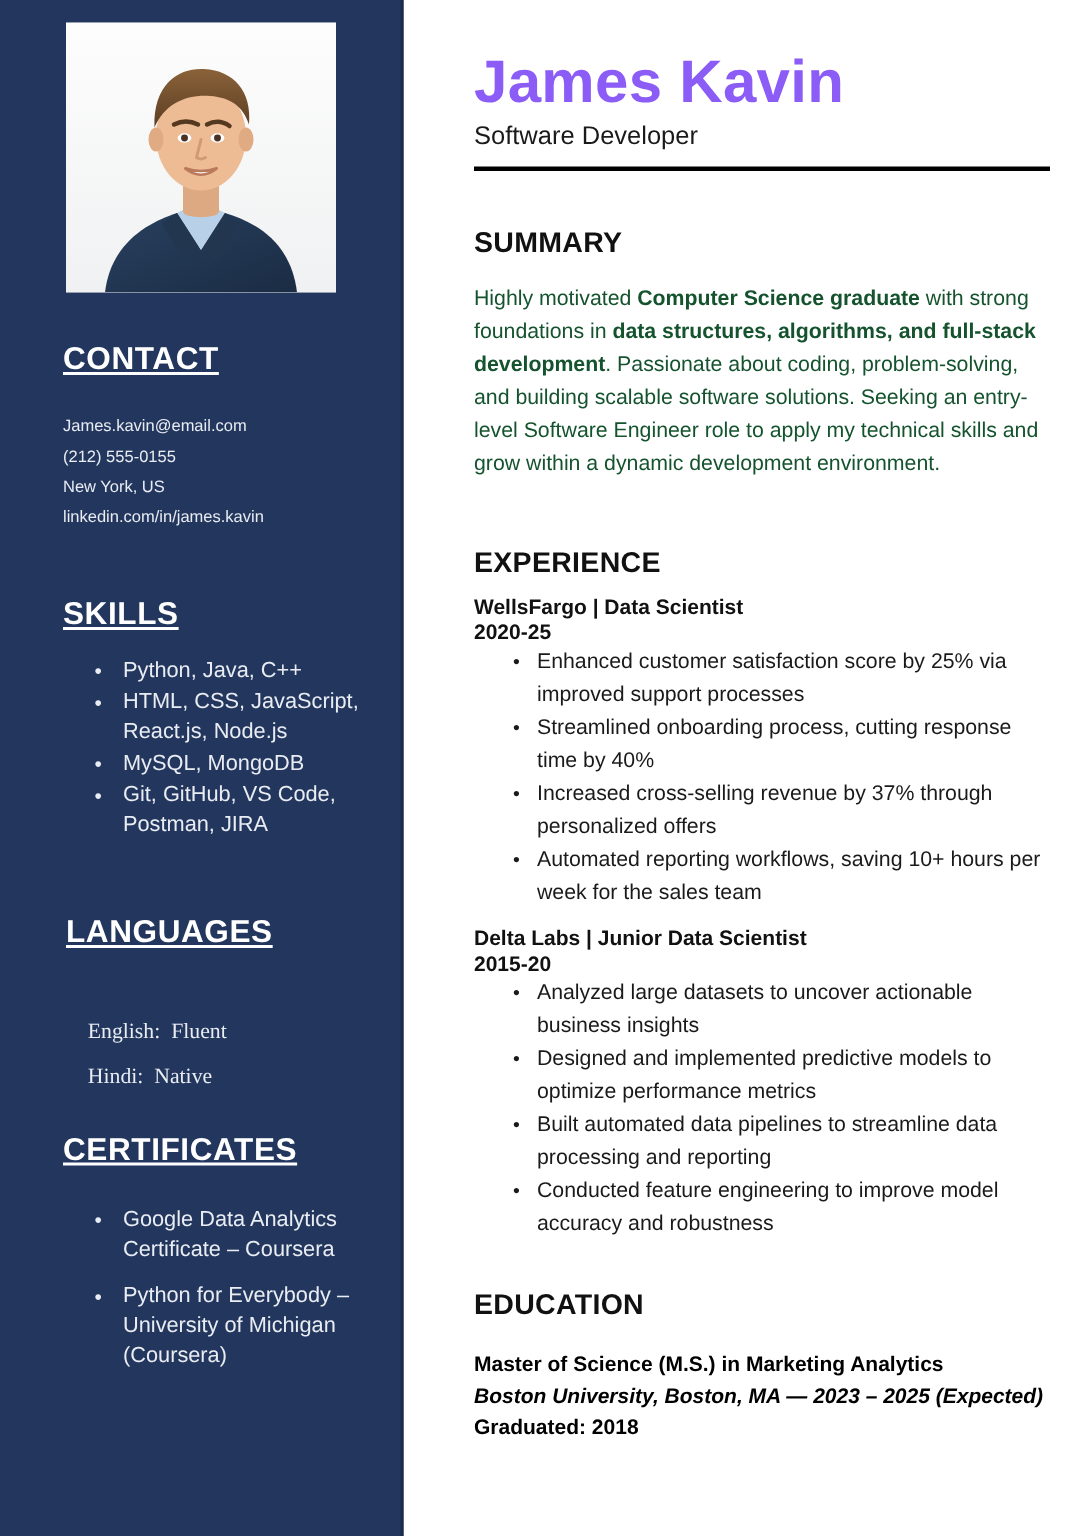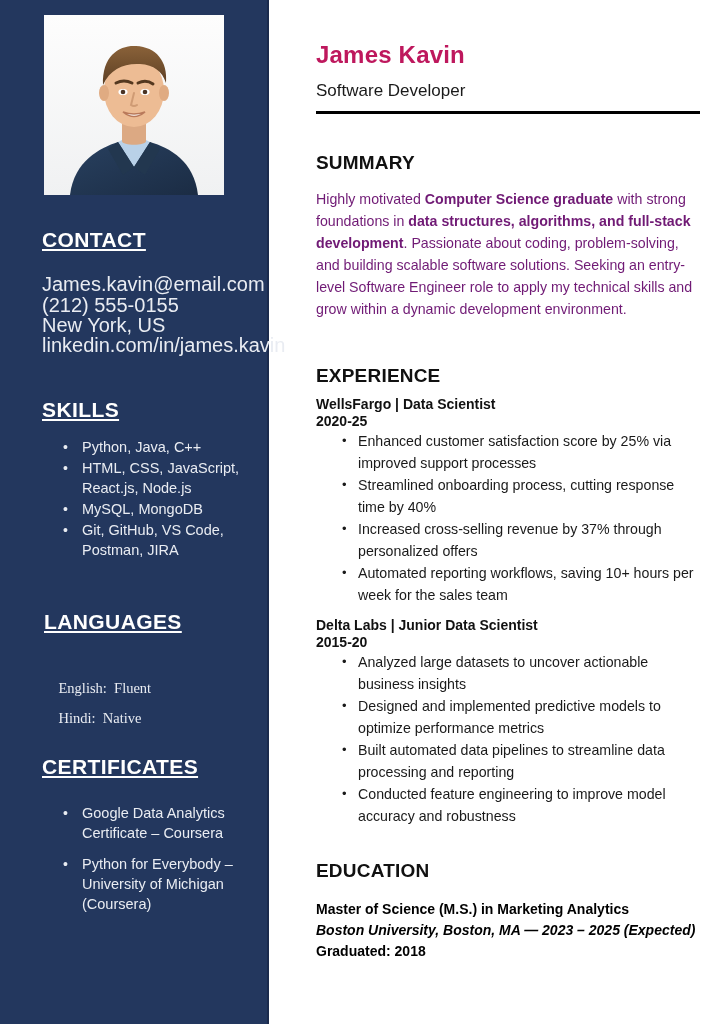--- a/index.html
+++ b/index.html
@@ -55,21 +55,21 @@
     color: #ffffff;
     font-size: 21px;
     font-weight: bold;
     letter-spacing: 0.4px;
     white-space: nowrap;
     text-decoration: underline;
   }
   .side-text {
     position: absolute;
     color: #e9ecf2;
-    font-size: 20px;
+    font-size: 11px;
     line-height: 21px;
   }
   .side-list {
     position: absolute;
     margin: 0;
     padding: 0;
     list-style: none;
     color: #e9ecf2;
     font-size: 14.5px;
     line-height: 20px;
@@ -93,22 +93,22 @@
     color: #e9ecf2;
     font-size: 14.5px;
     line-height: 20px;
     white-space: pre;
     font-family: Liberation Serif, serif;
   }
   .name {
     position: absolute;
     left: 316px;
     top: 38px;
-    color: #be185d;
-    font-size: 24px;
+    color: #8b5cf6;
+    font-size: 40px;
     font-weight: bold;
     letter-spacing: 0.2px;
     line-height: 34px;
   }
   .role {
     position: absolute;
     left: 316px;
     top: 80px;
     color: #1a1a1a;
     font-size: 17px;
@@ -128,21 +128,21 @@
     left: 316px;
     color: #111111;
     font-size: 19px;
     font-weight: bold;
     letter-spacing: 0.2px;
   }
   .body-para {
     position: absolute;
     left: 316px;
     width: 385px;
-    color: #701a75;
+    color: #14532d;
     font-size: 14.2px;
     line-height: 22px;
     text-align: left;
   }
   .body-para b { font-weight: bold; }
 
   .job-title {
     position: absolute;
     left: 316px;
     color: #111111;

